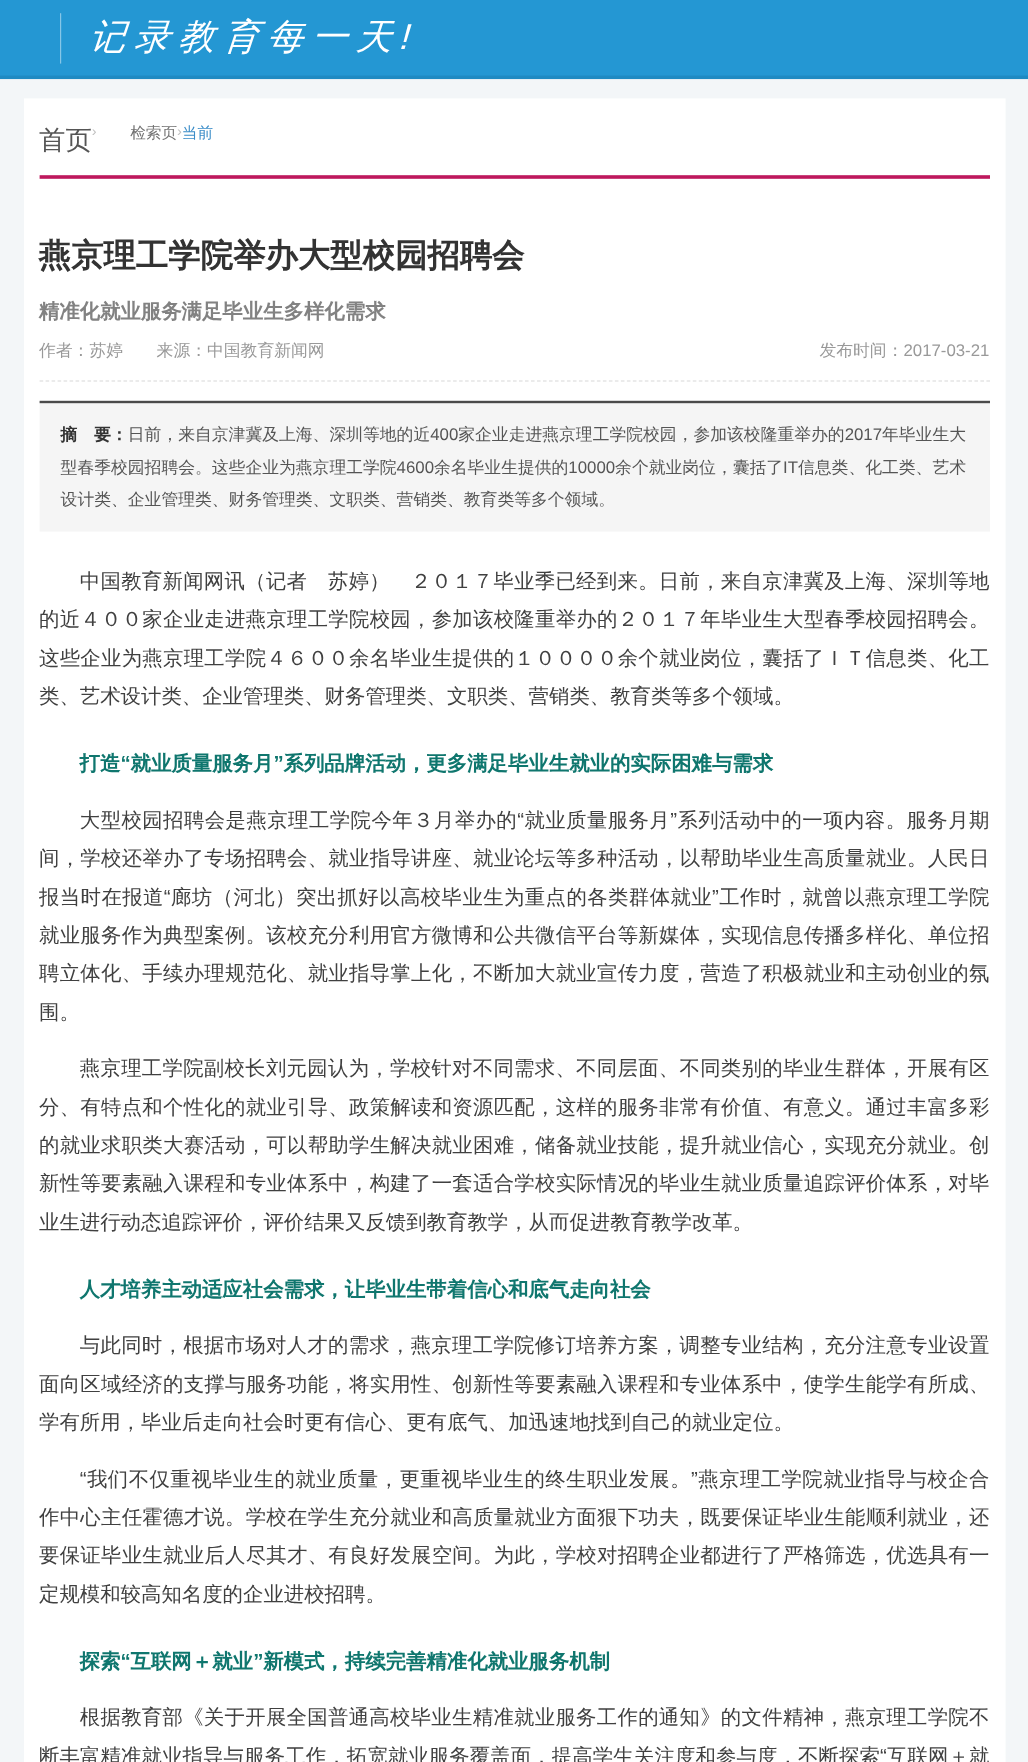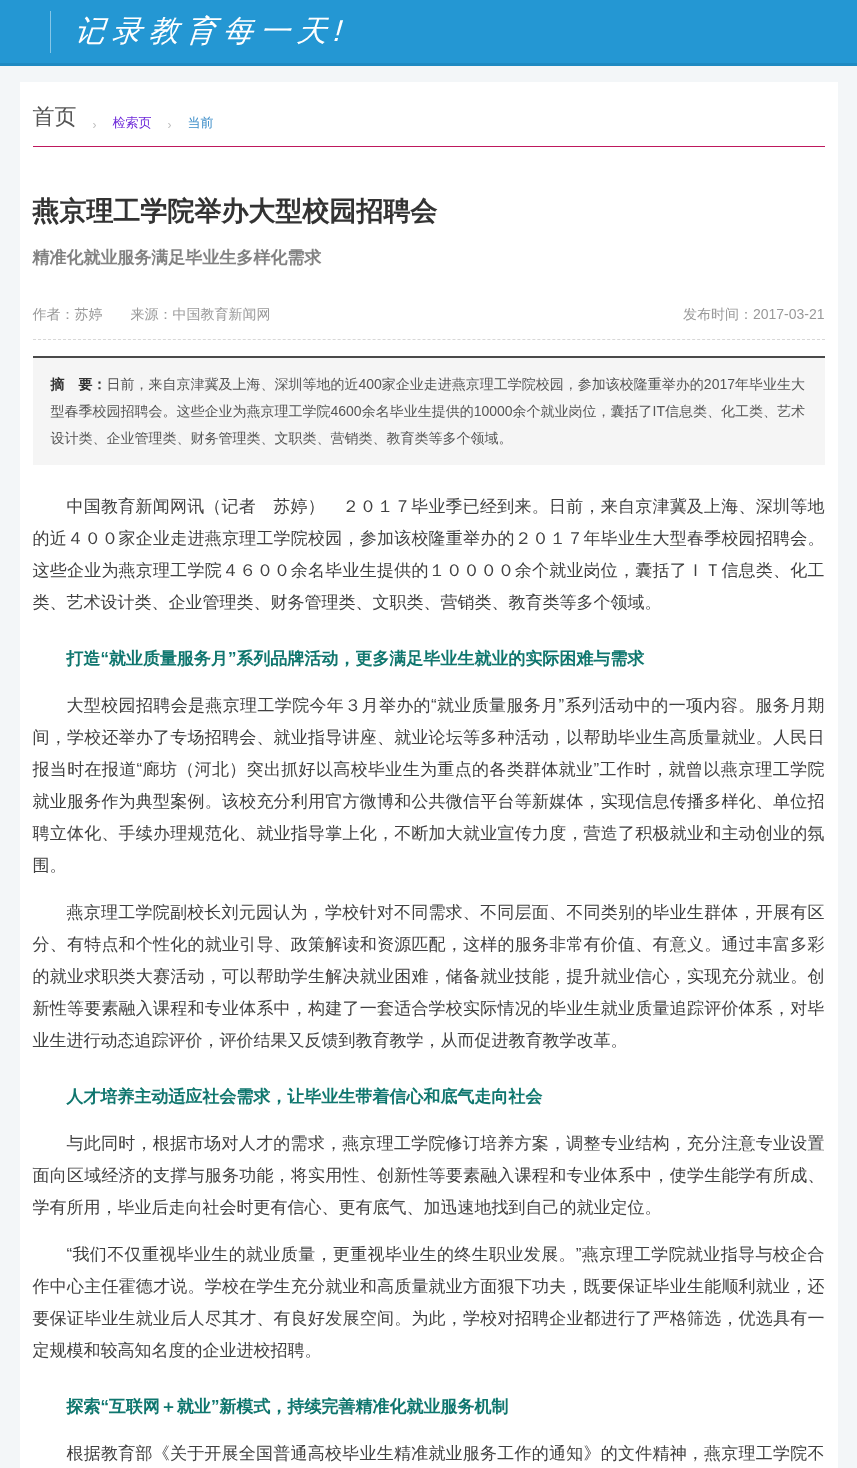--- a/index.html
+++ b/index.html
@@ -30,35 +30,35 @@
     color: #fff; font-size: 30px; font-style: italic;
     letter-spacing: 7px; transform: skewX(-5deg); white-space: nowrap;
   }
 
   
   .page-bg { background: #f3f6f8; padding-top: 16px; }
   .card { width: 818px; margin: 0 auto; background: #fff; padding: 0 13px 8px; }
 
   
   .breadcrumb {
-    display: flex; align-items: flex-end; gap: 16px;
-    padding: 20px 0 14px; border-bottom: 1px solid #be185d;
+    display: flex; align-items: flex-start; gap: 0;
+    padding: 20px 0 14px; border-bottom: 3px solid #be185d;
     font-size: 13px; color: #999;
   }
   .crumb-home { font-size: 22px; color: #555; text-decoration: none; }
-  .crumb-mid  { color: #6d28d9; text-decoration: none; }
+  .crumb-mid  { color: #737373; text-decoration: none; margin-left: 28px; }
   .crumb-sep  { color: #c0c0c0; font-size: 12px; }
   .crumb-current { color: #3a8cc8; text-decoration: none; }
 
   
   .article-title { font-size: 27px; font-weight: bold; color: #333; margin: 46px 0 0; }
   .article-subtitle { font-size: 17px; font-weight: bold; color: #828282; margin: 17px 0 0; }
   .meta-row {
     display: flex; justify-content: space-between; align-items: baseline;
-    margin-top: 37px; padding-bottom: 15px;
+    margin-top: 13px; padding-bottom: 15px;
     border-bottom: 1px dashed #d8d8d8;
     font-size: 14px; color: #999;
   }
   .meta-left span { margin-right: 28px; }
 
   
   .abstract {
     margin-top: 16px;
     background: #f5f5f5;
     border-top: 2px solid #4a4a4a;

